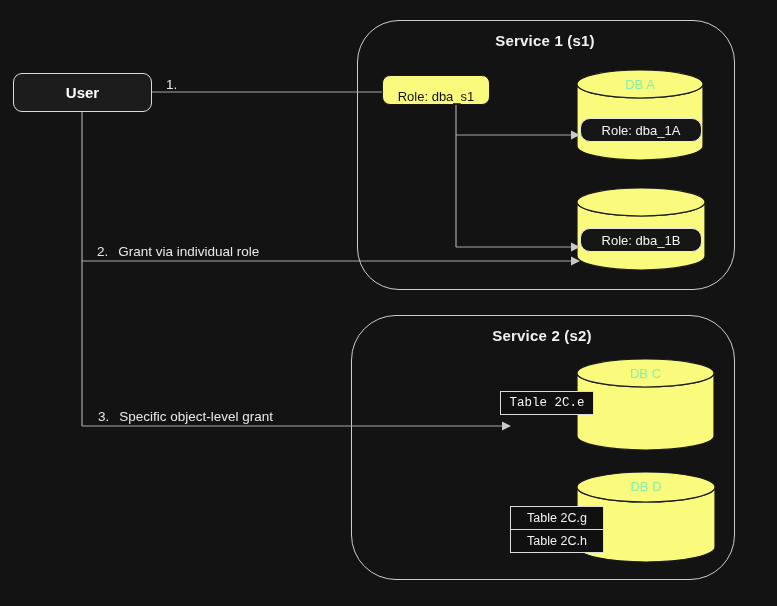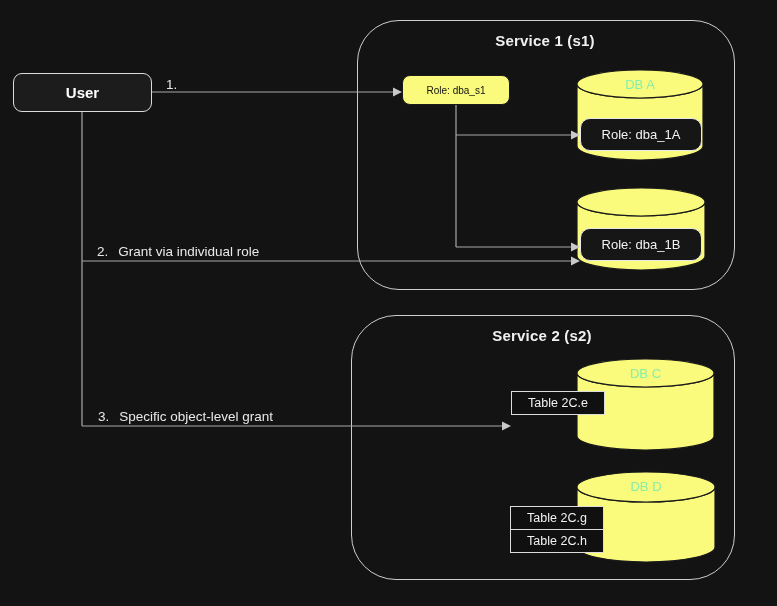--- a/index.html
+++ b/index.html
@@ -49,35 +49,35 @@
     display: flex; align-items: center; justify-content: center;
     color: #ffffff;
     font-weight: bold;
     font-size: 15px;
     z-index: 2;
     box-sizing: border-box;
   }
   
   .role-yellow {
     position: absolute;
-    left: 402px; top: 75px;
+    left: 382px; top: 75px;
     width: 108px; height: 30px;
     background: #fafa7c;
     border: 1px solid #1a1a1a;
     border-radius: 8px;
-    display: flex; align-items: center; justify-content: center;
+    display: flex; align-items: flex-end; justify-content: center;
     color: #111111;
-    font-size: 10px;
+    font-size: 13px;
     z-index: 2;
     box-sizing: border-box;
   }
   
   .role-dark {
     position: absolute;
-    width: 122px; height: 33px;
+    width: 122px; height: 24px;
     background: #161616;
     border: 1.5px solid #e8e8e8;
     border-radius: 10px;
     display: flex; align-items: center; justify-content: center;
     color: #f2f2f2;
     font-size: 13px;
     z-index: 2;
     box-sizing: border-box;
   }
   
@@ -187,21 +187,21 @@
   <div class="db-label" style="left:577px; top:366px; width:137px;">DB C</div>
   <div class="db-label" style="left:577px; top:479px; width:138px;">DB D</div>
 
   <div class="role-dark" style="left:580px; top:118px;">
     <span>Role: dba_1A</span>
   </div>
   <div class="role-dark" style="left:580px; top:228px;">
     <span>Role: dba_1B</span>
   </div>
 
-  <div class="table-node" style="left:511px; top:391px;">
+  <div class="table-node" style="left:500px; top:391px;font-family:Liberation Mono, monospace;">
     <span>Table 2C.e</span>
   </div>
   <div class="table-node" style="left:510px; top:506px;">
     <span>Table 2C.g</span>
   </div>
   <div class="table-node" style="left:510px; top:529px;">
     <span>Table 2C.h</span>
   </div>
 
 </div>

